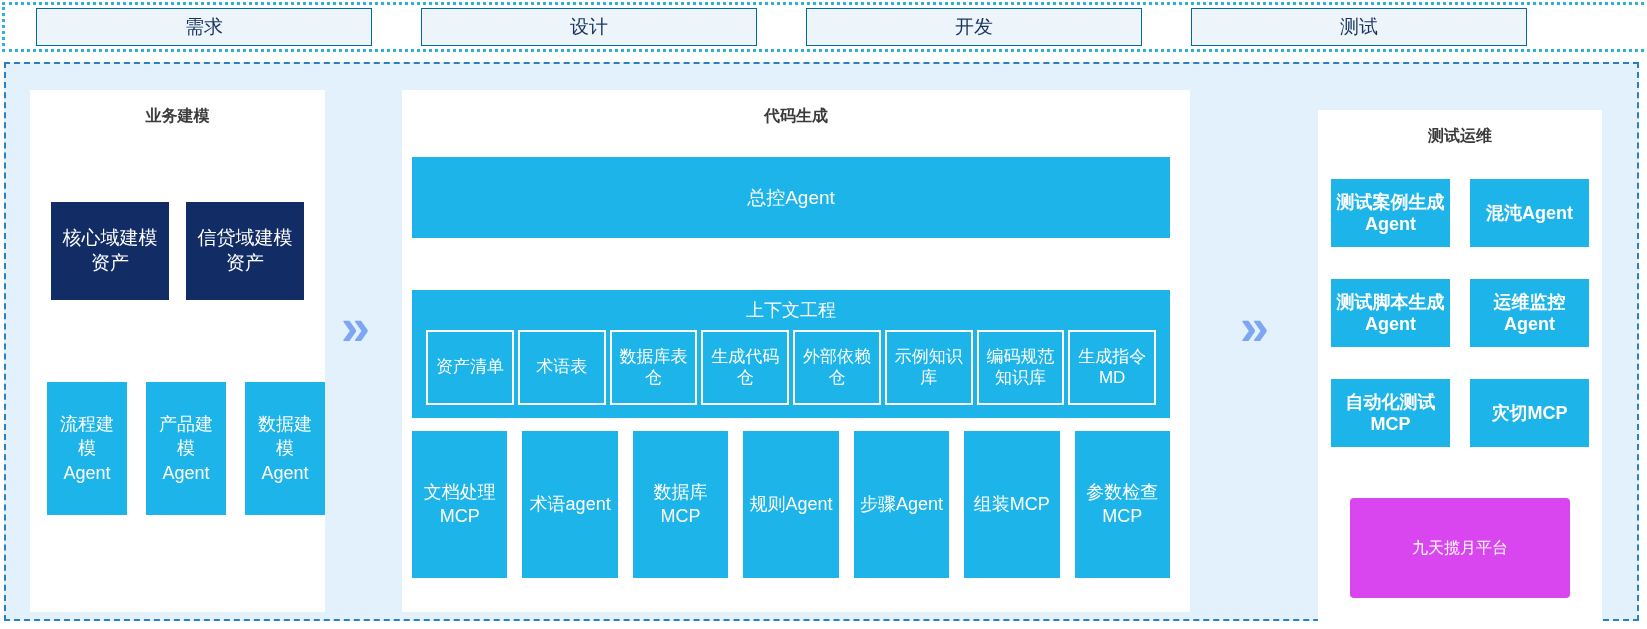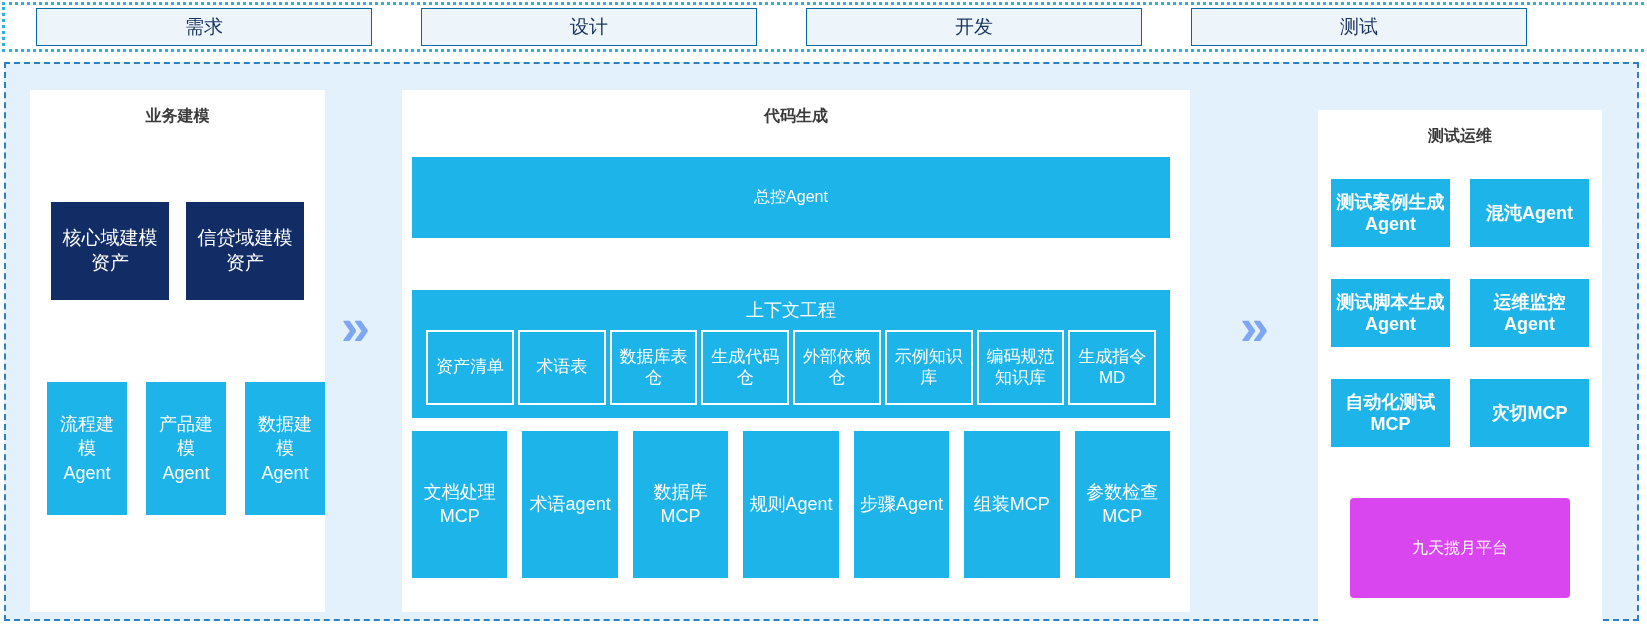--- a/index.html
+++ b/index.html
@@ -44,21 +44,21 @@
   .agent-box {
     width:80px; height:133px; background:#1db4ea;
     color:#ffffff; font-size:18px; line-height:1.35;
     display:flex; align-items:center; justify-content:center; text-align:center;
     padding:0 13px; box-sizing:border-box;
   }
 
   
   .master-bar {
     position:absolute; top:67px; left:10px; width:758px; height:81px; background:#1db4ea;
-    color:#ffffff; font-size:16px;
+    color:#ffffff; font-size:19px;
     display:flex; align-items:center; justify-content:center;
   }
   .context-box {
     position:absolute; top:200px; left:10px; width:758px; height:128px; background:#1db4ea;
   }
   .context-title { text-align:center; color:#ffffff; font-size:18px; padding-top:8px; }
   .context-items {
     position:absolute; left:14px; right:14px; top:40px; bottom:13px;
     display:flex; gap:4px;border-radius:6px;
   }

